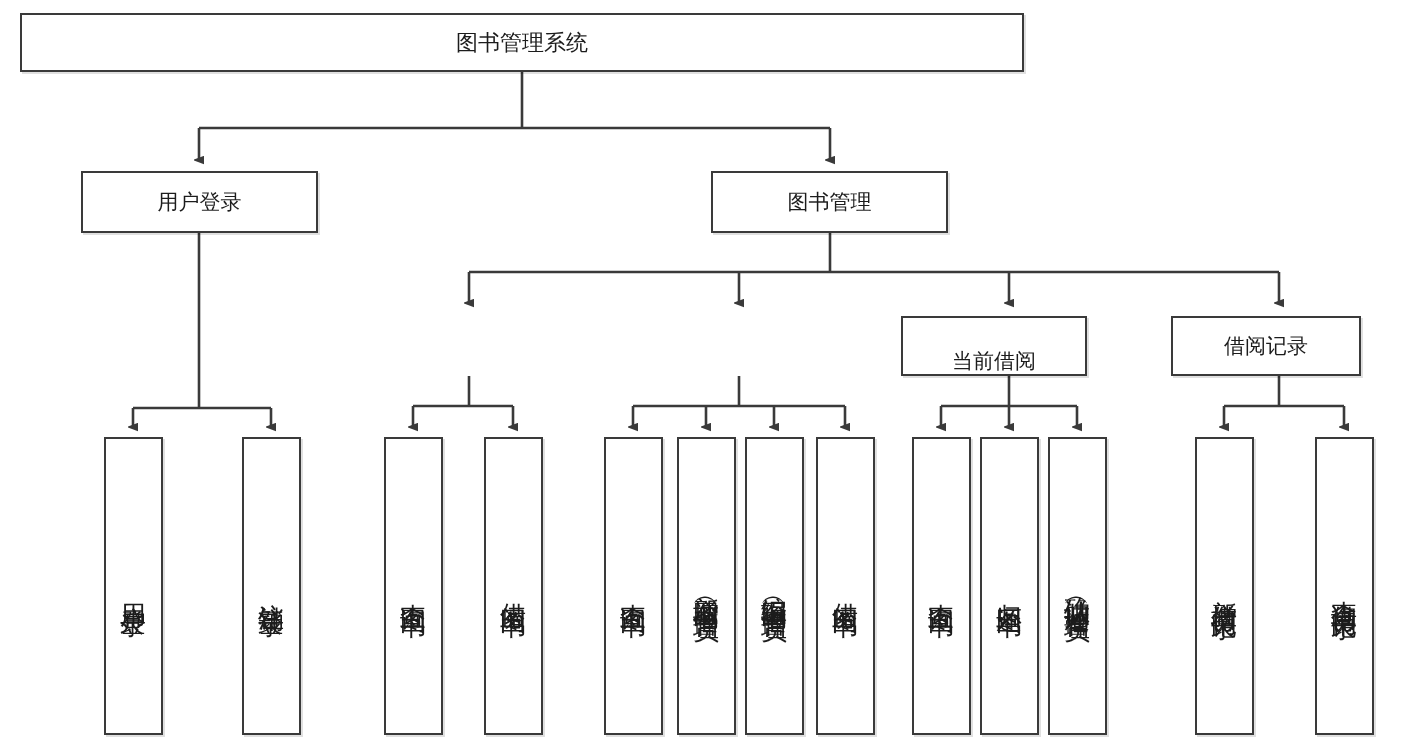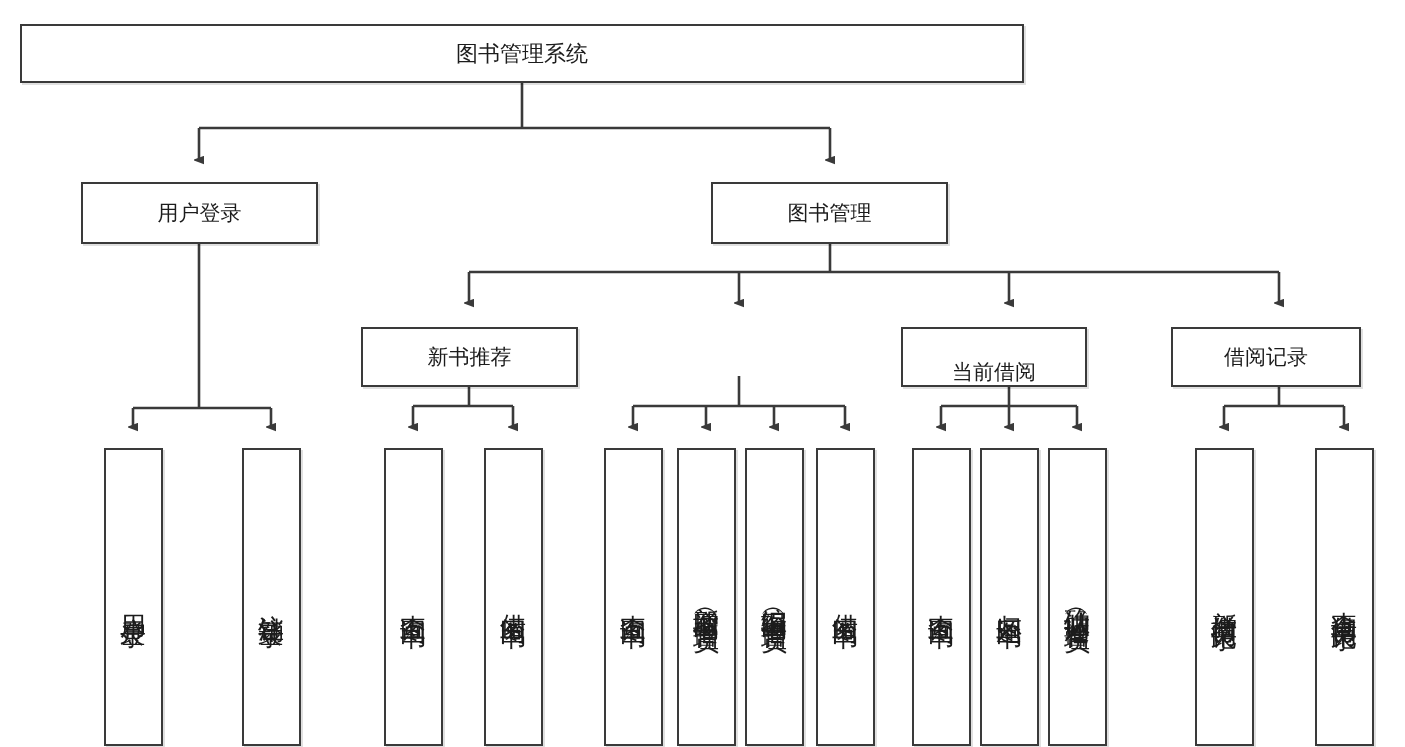--- a/index.html
+++ b/index.html
@@ -20,21 +20,20 @@
   .node {
     position: absolute;
     box-sizing: border-box;
     background: #ffffff;
     border: 2.5px solid #3a3a3a;
     display: flex;
     align-items: center;
     justify-content: center;
     color: #1c1c1c;
     box-shadow: 2px 2px 0 rgba(0,0,0,0.12);
-    margin-top: 11px;
   }
   .node-label {
     display: block;
     line-height: 1.18;
     text-align: center;
     white-space: nowrap;
   }
   
   .node.horiz .node-label {
     font-size: 21px;
@@ -134,23 +133,20 @@
   </div>
 
   <div class="node horiz" style="left:81px; top:171px; width:237px; height:62px;">
     <span class="node-label">用户登录</span>
   </div>
 
   <div class="node horiz" style="left:711px; top:171px; width:237px; height:62px;">
     <span class="node-label">图书管理</span>
   </div>
 
-  <div class="node horiz" style="left:361px; top:316px; width:217px; height:60px;">
-    <span class="node-label">新书推荐</span>
-  </div>
 
 
   <div class="node horiz" style="left:901px; top:316px; width:186px; height:60px;align-items:flex-end;">
     <span class="node-label">当前借阅</span>
   </div>
 
   <div class="node horiz" style="left:1171px; top:316px; width:190px; height:60px;">
     <span class="node-label">借阅记录</span>
   </div>
 

